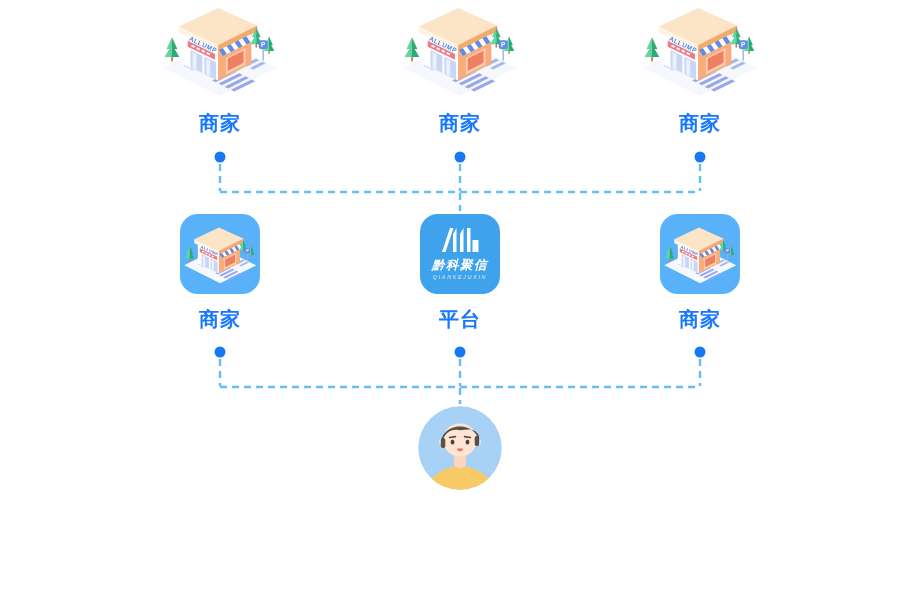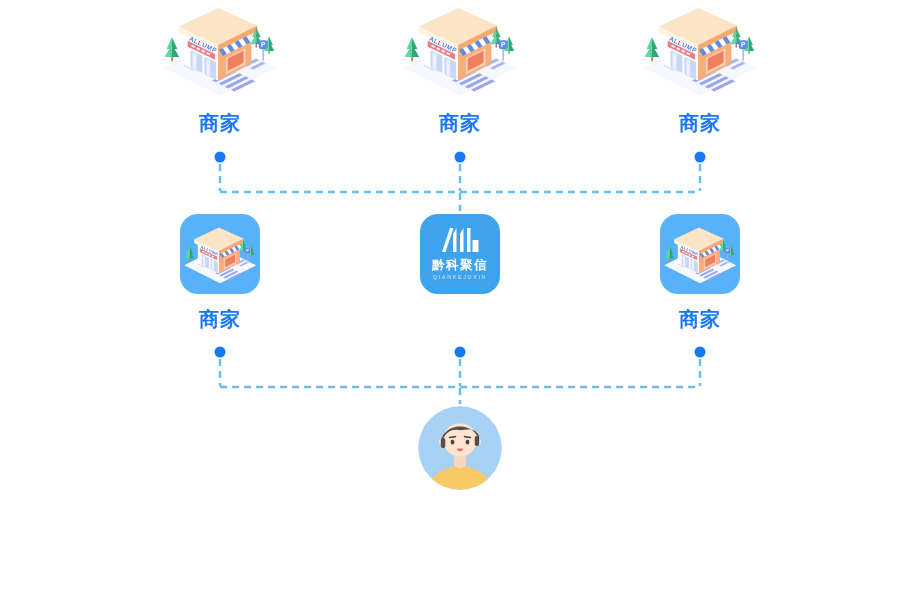--- a/index.html
+++ b/index.html
@@ -10,21 +10,21 @@
   .abs{position:absolute;}
   .node-label{
     position:absolute;width:140px;text-align:center;
     font-size:20px;font-weight:bold;color:#1677FF;line-height:26px;
     letter-spacing:1px;
   }
   .tile{
     position:absolute;width:80px;height:80px;border-radius:18px;
   }
   .tile.merchant{background:#58B1F9;}
-  .tile.platform{background:#3FA2EC;}
+  .tile.platform{background:#3FA2EC;font-style:italic;}
   .tile svg{display:block;}
   #connectors{position:absolute;left:0;top:0;pointer-events:none;}
   .defs-holder{position:absolute;width:0;height:0;overflow:hidden;}
   .avatar{
     position:absolute;width:84px;height:84px;border-radius:50%;overflow:hidden;
   }
 </style>
 </head>
 <body>
 
@@ -179,20 +179,21 @@
     </svg>
   </div>
 
   <div class="tile merchant" style="left:660px;top:214px">
     <svg width="80" height="80" viewBox="0 0 80 80">
       <use href="#storefront-art" transform="translate(3,11) scale(0.62)"></use>
     </svg>
   </div>
 
   <div class="node-label" style="left:150px;top:306px">商家</div>
+  <div class="node-label" style="left:390px;top:306px">平台</div>
   <div class="node-label" style="left:630px;top:306px">商家</div>
 
   <div class="avatar" style="left:418px;top:406px">
     <svg width="84" height="84" viewBox="0 0 84 84">
       <defs>
           <clipPath id="avclip">
             <circle cx="42" cy="42" r="42"></circle>
           </clipPath>
         </defs>
       <g clip-path="url(#avclip)">

